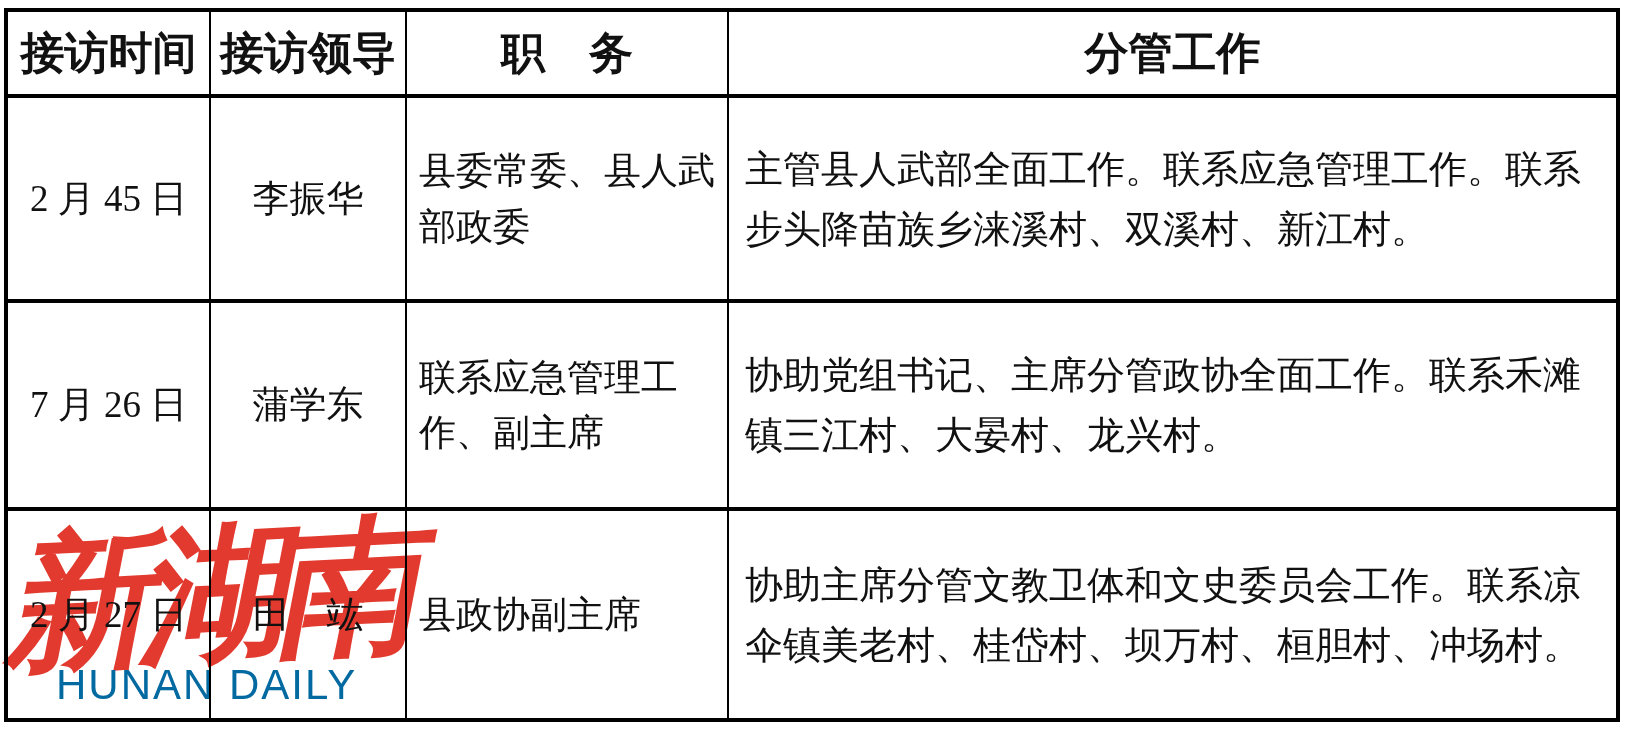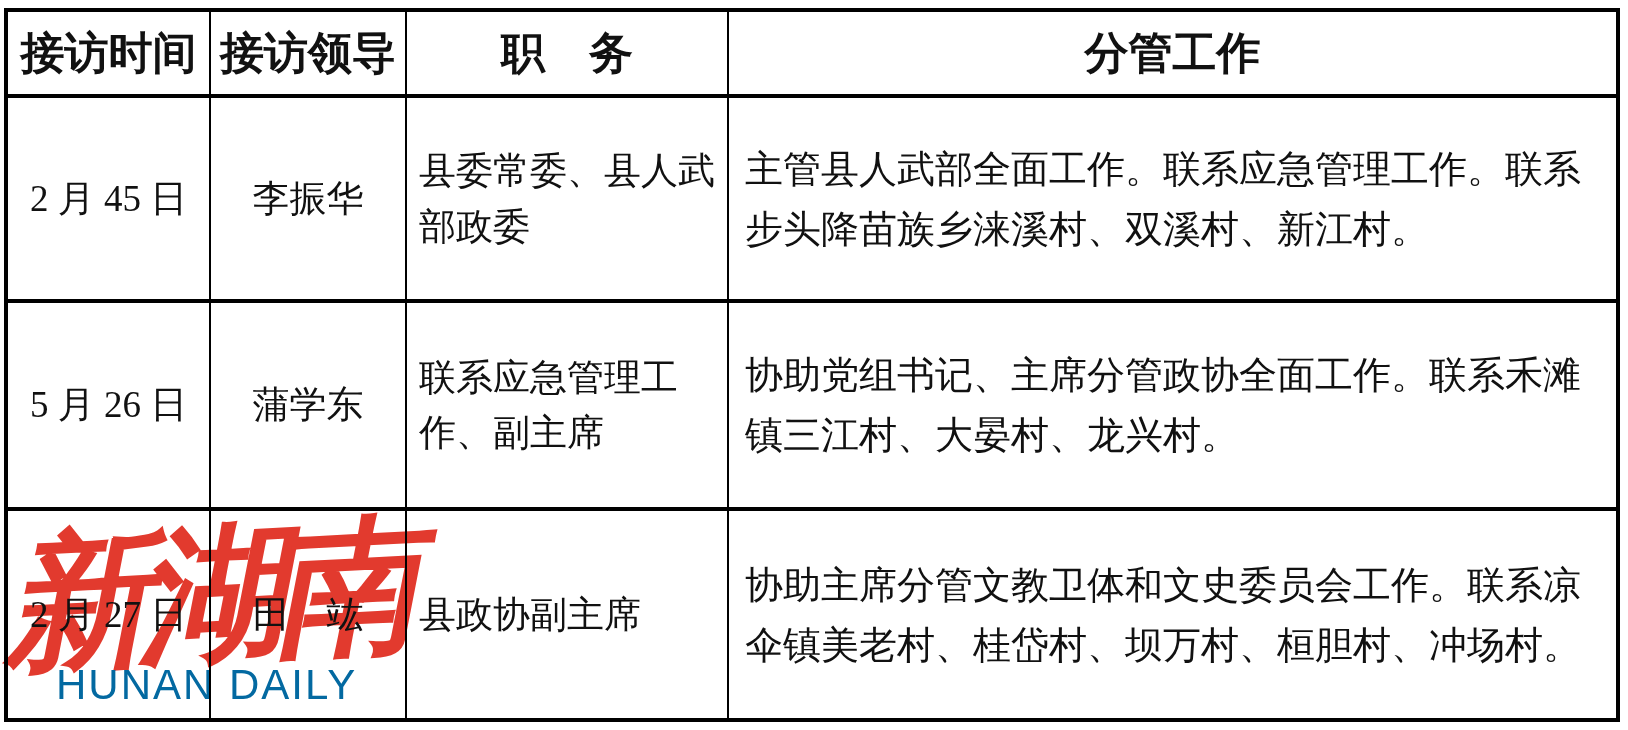--- a/index.html
+++ b/index.html
@@ -136,21 +136,21 @@
       </tr>
     </thead>
     <tbody>
       <tr class="row-1">
         <td class="c-date">2 月 45 日</td>
         <td class="c-name">李振华</td>
         <td class="c-pos">县委常委、县人武部政委</td>
         <td class="c-duty">主管县人武部全面工作。联系应急管理工作。联系步头降苗族乡涞溪村、双溪村、新江村。</td>
       </tr>
       <tr class="row-2">
-        <td class="c-date">5 月 26 日</td>
+        <td class="c-date">7 月 26 日</td>
         <td class="c-name">蒲学东</td>
         <td class="c-pos">联系应急管理工作、副主席</td>
         <td class="c-duty">协助党组书记、主席分管政协全面工作。联系禾滩镇三江村、大晏村、龙兴村。</td>
       </tr>
       <tr class="row-3">
         <td class="c-date">2 月 27 日</td>
         <td class="c-name">田　竑</td>
         <td class="c-pos">县政协副主席</td>
         <td class="c-duty">协助主席分管文教卫体和文史委员会工作。联系凉伞镇美老村、桂岱村、坝万村、桓胆村、冲场村。</td>
       </tr>

